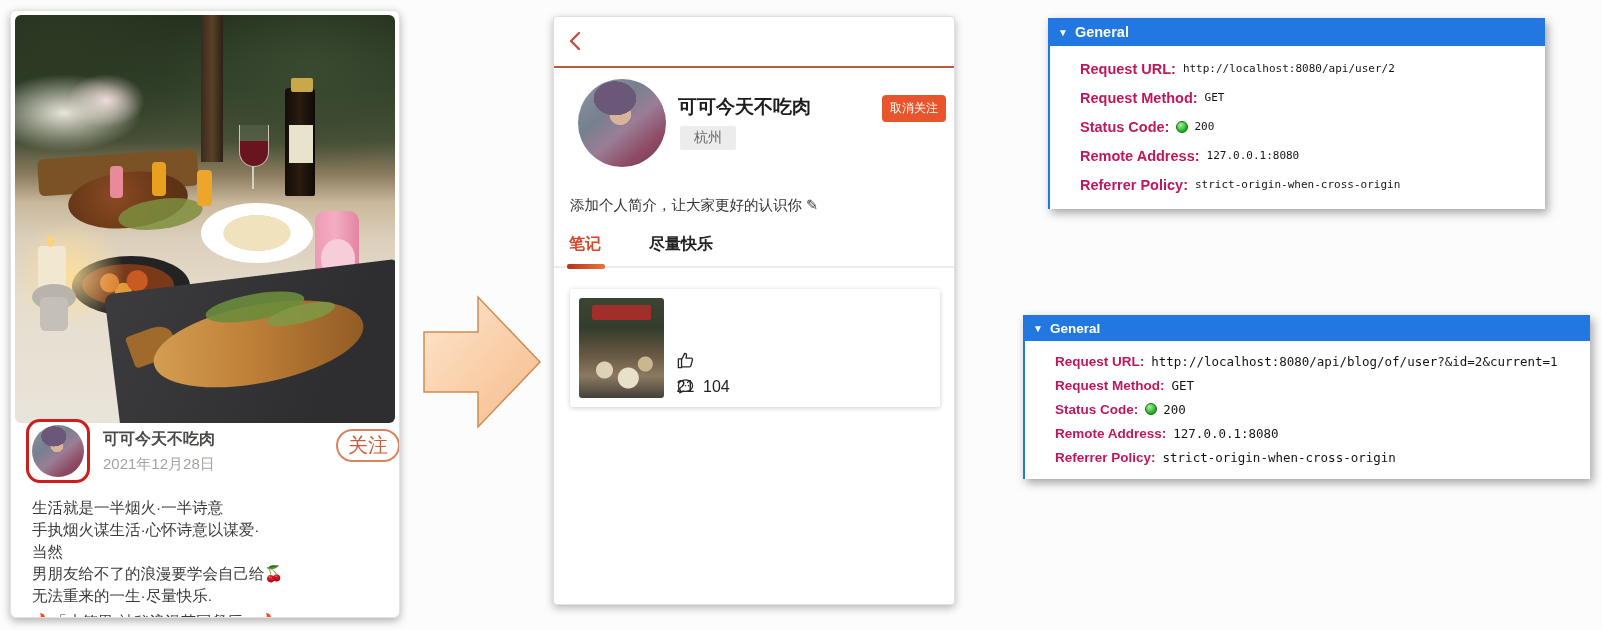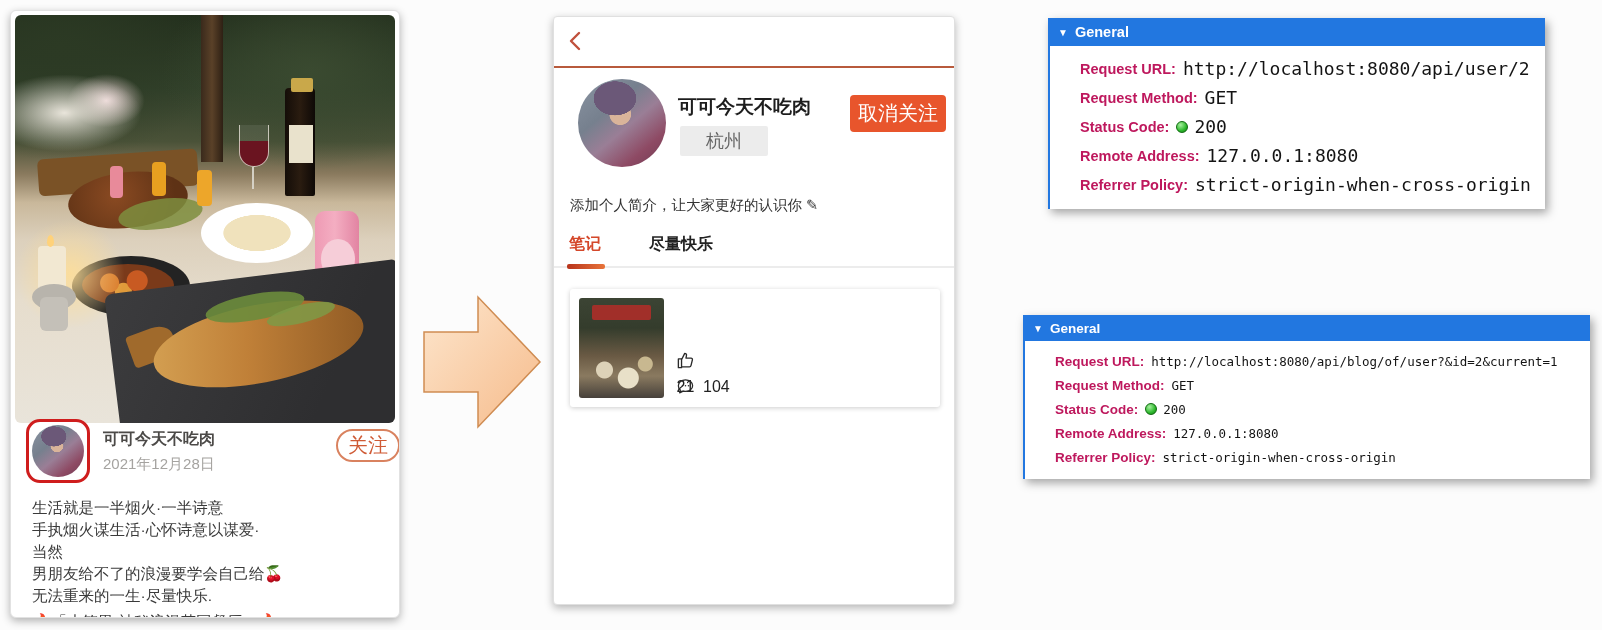--- a/index.html
+++ b/index.html
@@ -73,22 +73,22 @@
   
   .big-arrow { position:absolute; left:420px; top:283px; }
 
   
   .mid-card { position:absolute; left:553px; top:16px; width:402px; height:589px; background:#fff;
     border:1px solid #e0e0e0; border-radius:4px; box-shadow:0 3px 8px rgba(0,0,0,.28); overflow:hidden; }
   .back-btn { position:absolute; left:11px; top:13px; width:22px; height:22px; cursor:pointer; }
   .mid-divider { position:absolute; left:0; top:49px; width:100%; height:2px; background:#b85a3c; }
   .mid-avatar { position:absolute; left:24px; top:62px; width:88px; height:88px; }
   .mid-name { position:absolute; left:124px; top:77px; font-size:19px; font-weight:bold; color:#1d1d1d; }
-  .loc-tag { position:absolute; left:126px; top:109px; background:#ececec; color:#666; font-size:18px; padding:3px 26px; border-radius:2px; }
-  .unfollow-btn { position:absolute; right:8px; top:78px; background:#e8552c; color:#fff; font-size:20px;
+  .loc-tag { position:absolute; left:126px; top:109px; background:#ececec; color:#666; font-size:14px; padding:3px 14px; border-radius:2px; }
+  .unfollow-btn { position:absolute; right:8px; top:78px; background:#e8552c; color:#fff; font-size:12px;
     padding:5px 8px; border-radius:4px; cursor:pointer; }
   .mid-bio { position:absolute; left:16px; top:179px; font-size:14.5px; color:#333; }
   .tab { position:absolute; top:217px; font-size:16px; font-weight:bold; cursor:pointer;text-align:center; }
   .tab-notes { left:15px; color:#d4472a; }
   .tab-mutual { left:95px; color:#222; }
   .tab-line { position:absolute; left:0; top:249px; width:100%; height:2px; background:#ececec; }
   .tab-active-bar { position:absolute; left:13px; top:247px; width:38px; height:5px; border-radius:2px;
     background:linear-gradient(90deg,#b8341c,#e8743a); }
   .note-card { position:absolute; left:16px; width:370px; height:118px; background:#fff; border-radius:3px;
     box-shadow:0 1px 5px rgba(0,0,0,.20); cursor:pointer; }
@@ -123,21 +123,21 @@
   .dev-top .dev-header { height:28px; font-size:14.5px; }
   .dev-bottom .dev-header { height:26px; font-size:13.5px; }
   .dev-rows { padding:8px 8px 10px 30px; }
   .dev-row { display:flex; align-items:center; white-space:nowrap; }
   .dev-top .dev-row { height:29px; }
   .dev-bottom .dev-row { height:24px; }
   .dev-label { font-weight:bold; color:#be185d; margin-right:7px; }
   .dev-top .dev-label { font-size:14.5px; }
   .dev-bottom .dev-label { font-size:13.5px; }
   .dev-value { font-family:"DejaVu Sans Mono","Liberation Mono",monospace; color:#141414; }
-  .dev-top .dev-value { font-size:18px; }
+  .dev-top .dev-value { font-size:11px; }
   .dev-bottom .dev-value { font-size:12.5px; }
   .disclosure { font-size:10px; }
   .status-dot { display:inline-block; width:12px; height:12px; border-radius:50%; margin-right:6px;
     background:radial-gradient(circle at 35% 30%, #a8f0a0, #2db82d 60%, #157a15); border:1px solid #0f6a0f; }
 </style>
 </head>
 <body>
 
 <div class="canvas">
 

